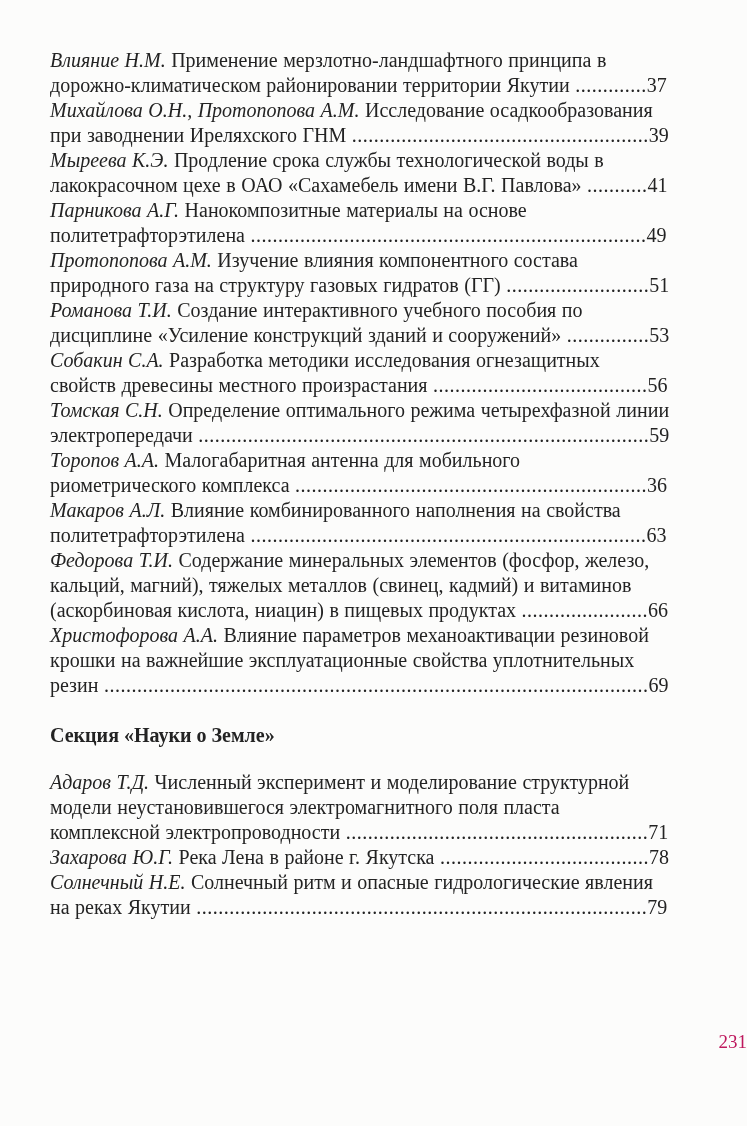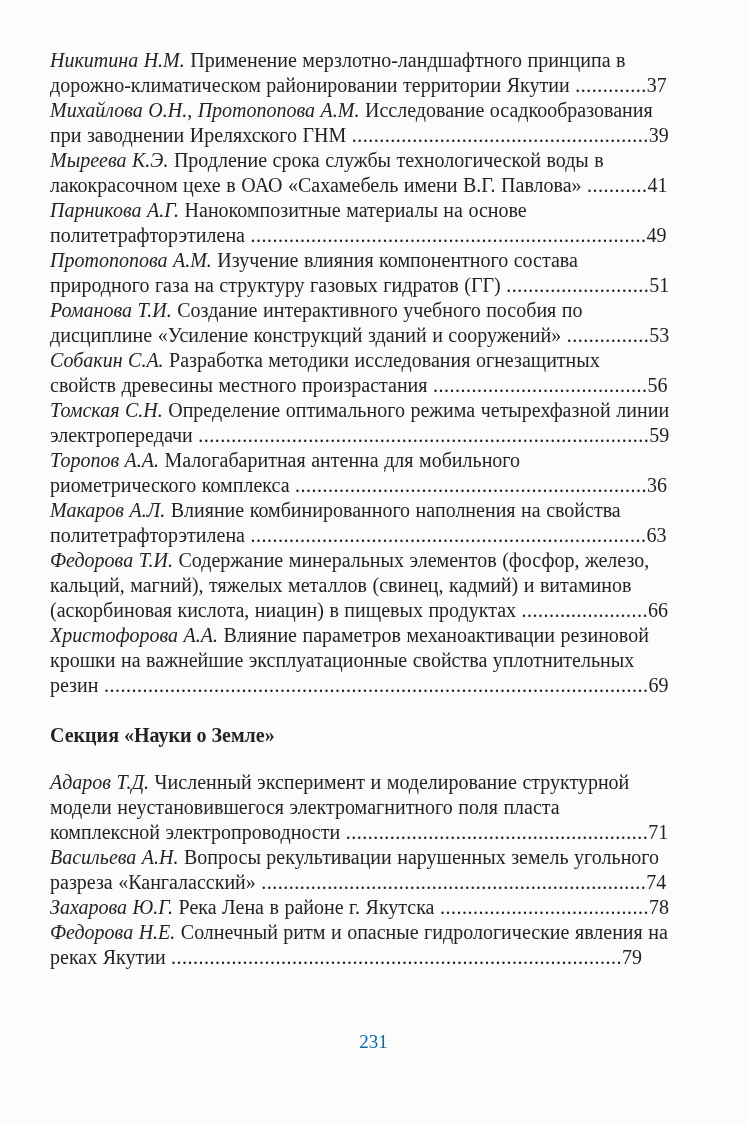--- a/index.html
+++ b/index.html
@@ -42,34 +42,34 @@
     margin: 24px 0 22px 0;
     font-size: 20px;
     line-height: 26px;
     font-weight: bold;
   }
   .footer {
     position: absolute;
     left: 0;
     top: 1030px;
     width: 747px;
-    text-align: center;
+    text-align: right;
     font-size: 19px;
     line-height: 24px;
-    color: #0369a1;
+    color: #be185d;
   }
 </style>
 </head>
 <body>
 
 <div class="sheet">
   <div class="content">
 
     <p class="entry">
-      <span class="author">Никитина Н.М.</span>
+      <span class="author">Влияние Н.М.</span>
       <span class="title">Применение мерзлотно-ландшафтного принципа в дорожно-климатическом районировании территории Якутии</span>
       <span class="dots">.............</span><span class="pagenum">37</span>
     </p>
     <p class="entry">
       <span class="author">Михайлова О.Н., Протопопова А.М.</span>
       <span class="title">Исследование осадкообразования при заводнении Иреляхского ГНМ</span>
       <span class="dots">......................................................</span><span class="pagenum">39</span>
     </p>
     <p class="entry">
       <span class="author">Мыреева К.Э.</span>
@@ -123,31 +123,26 @@
     </p>
 
     <h2 class="section-heading">Секция «Науки о Земле»</h2>
 
     <p class="entry">
       <span class="author">Адаров Т.Д.</span>
       <span class="title">Численный эксперимент и моделирование структурной модели неустановившегося электромагнитного поля пласта комплексной электропроводности</span>
       <span class="dots">.......................................................</span><span class="pagenum">71</span>
     </p>
     <p class="entry">
-      <span class="author">Васильева А.Н.</span>
-      <span class="title">Вопросы рекультивации нарушенных земель угольного разреза «Кангаласский»</span>
-      <span class="dots">......................................................................</span><span class="pagenum">74</span>
-    </p>
-    <p class="entry">
       <span class="author">Захарова Ю.Г.</span>
       <span class="title">Река Лена в районе г. Якутска</span>
       <span class="dots">......................................</span><span class="pagenum">78</span>
     </p>
     <p class="entry">
-      <span class="author">Федорова Н.Е.</span>
+      <span class="author">Солнечный Н.Е.</span>
       <span class="title">Солнечный ритм и опасные гидрологические явления на реках Якутии</span>
       <span class="dots">..................................................................................</span><span class="pagenum">79</span>
     </p>
 
   </div>
 
   <div class="footer">231</div>
 </div>
 
 </body></html>

